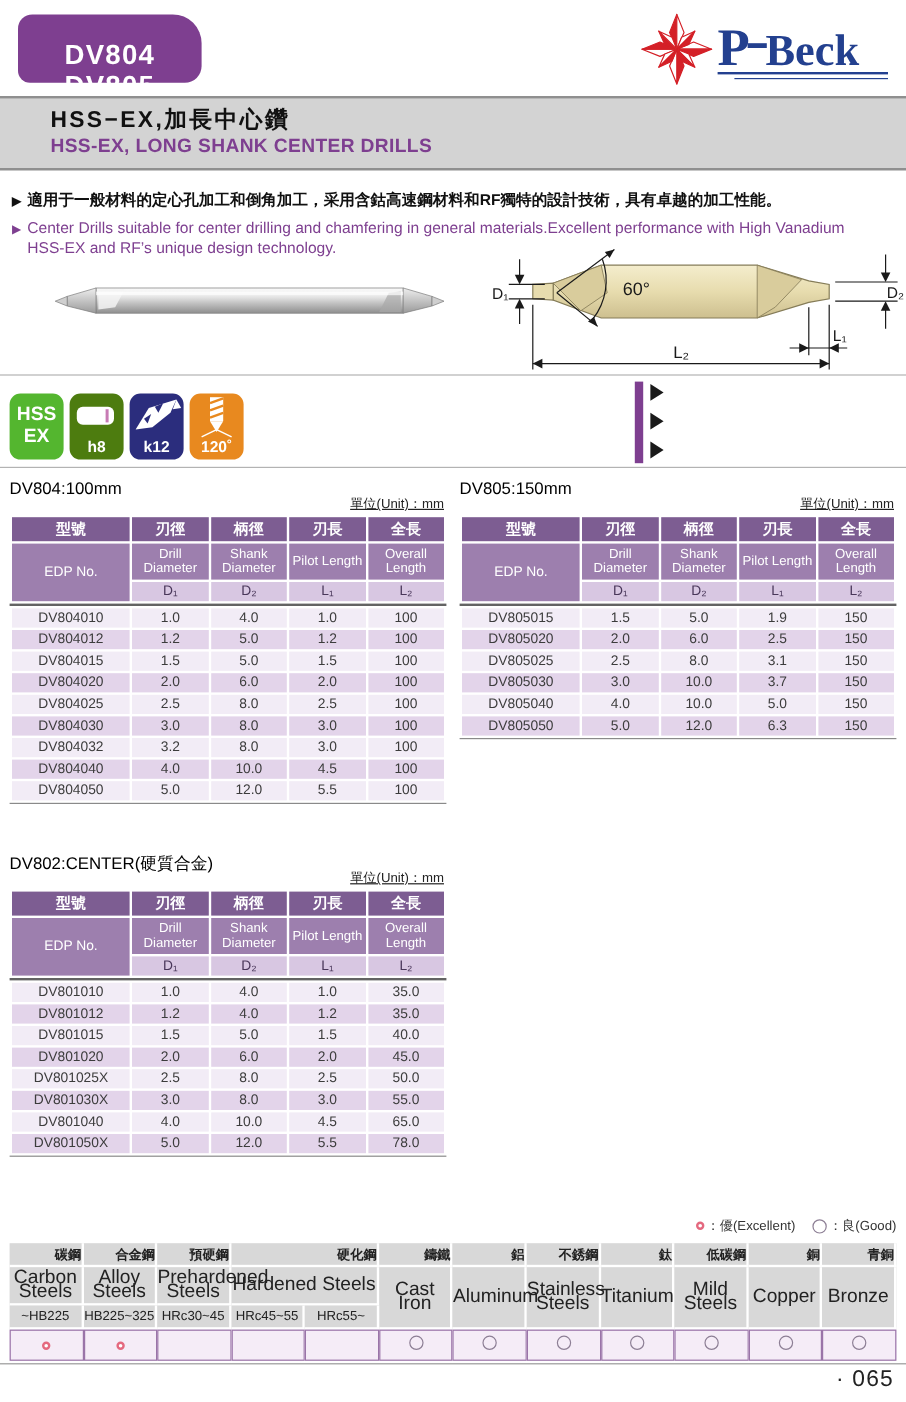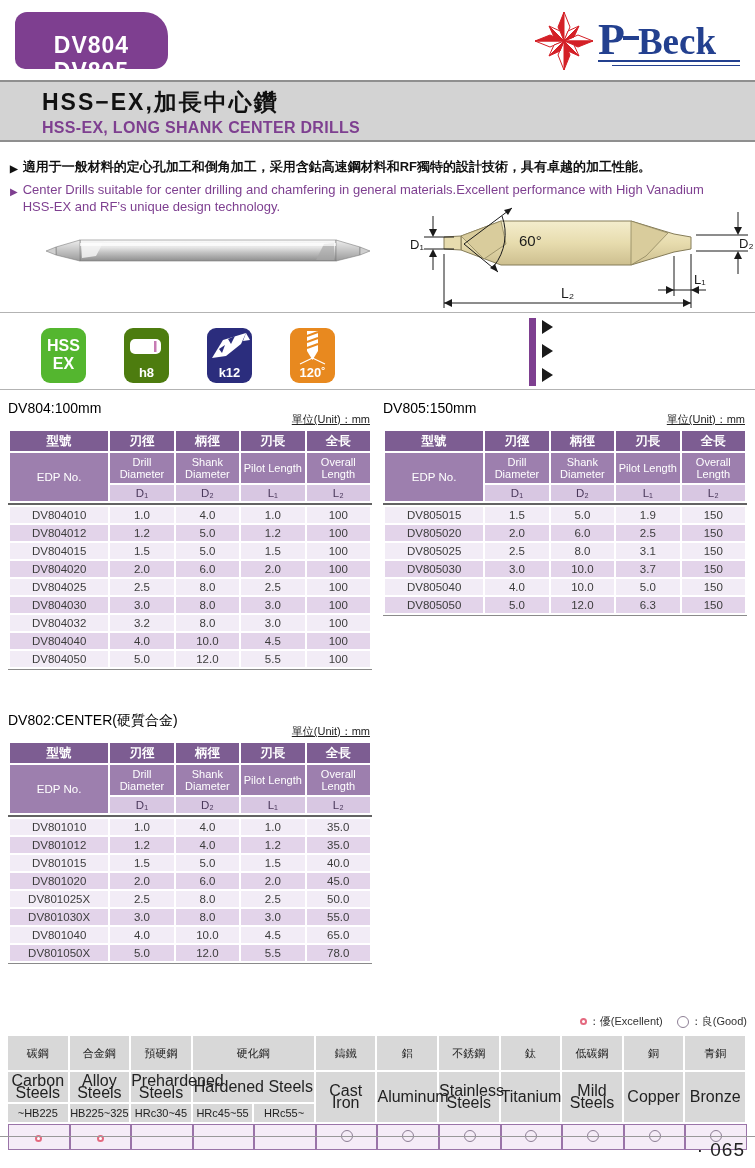--- a/index.html
+++ b/index.html
@@ -15,40 +15,40 @@
   .logo-text { position:absolute; left:66px; top:6px; color:#23408f; font-family:"Liberation Serif", serif; font-weight:bold; white-space:nowrap; }
   .logo-p { font-size:44px; }
   .logo-dash { display:inline-block; width:16px; height:4px; background:#23408f; vertical-align:14px; margin:0 0 0 -2px; }
   .logo-rest { font-size:37px; margin-left:-1px; }
   .logo-ul1 { position:absolute; left:66px; top:52px; width:142px; height:2px; background:#23408f; }
   .logo-ul2 { position:absolute; left:80px; top:57px; width:128px; height:1px; background:#23408f; }
 
   
   .banner { position:absolute; left:0; top:80px; width:755px; height:62px; background:#d3d3d3;
     border-top:2px solid #8f8f8f; border-bottom:2px solid #8f8f8f; padding:5px 0 0 42px; }
-  .banner-zh { font-size:23px; font-weight:bold; color:#111; letter-spacing:2px; }
+  .banner-zh { font-size:19px; font-weight:bold; color:#111; letter-spacing:2px; }
   .banner-en { font-size:16px; font-weight:bold; color:#7e3f90; letter-spacing:0.3px; margin-top:1px; }
 
   
   .bullets { position:absolute; left:10px; top:158px; width:738px; }
   .bullet { display:flex; font-size:13px; line-height:17px; margin-bottom:4px; }
   .bullet .mk { font-size:10px; margin:2px 5px 0 0; }
   .bullet-zh { color:#111; font-weight:bold; }
   .bullet-en { color:#7e3f90; }
   .bullet-en .btext { max-width:700px; }
 
   
   .photo { position:absolute; left:42px; top:216px; }
   .diagram { position:absolute; left:406px; top:204px; }
 
   .rule { position:absolute; left:0; width:755px; height:1px; background:#b3b3b3; }
 
   
   .icons { position:absolute; left:8px; top:328px; display:flex; gap:5px; }
-  .ic { width:45px; height:55px; border-radius:9px; position:relative; color:#fff; font-weight:bold; text-align:center;margin-left:33px; }
+  .ic { width:45px; height:55px; border-radius:9px; position:relative; color:#fff; font-weight:bold; text-align:center; }
   .ic-hss { background:#54b62f; font-size:16px; line-height:18px; padding-top:9px; }
   .ic-h8  { background:#4d7c0f; } .ic-k12 { background:#2b2d7d; } .ic-120 { background:#e8891f; }
   .ic .shape { position:absolute; left:0; top:0; }
   .ic .lbl { position:absolute; left:0; bottom:3px; width:100%; font-size:13px; }
   .pbar { position:absolute; left:529px; top:318px; width:7px; height:68px; background:#7e3f90; }
   .tri-col { position:absolute; left:542px; top:320px; }
   .tri { width:0; height:0; border-left:11px solid #1a1a1a; border-top:7px solid transparent; border-bottom:7px solid transparent; margin-bottom:10px; }
 
   
   .tsec { position:absolute; width:364px; }
@@ -69,21 +69,21 @@
 
   
   .mats { position:absolute; left:8px; top:1014px; width:739px; }
   .legend { position:absolute; right:0; top:0; font-size:11px; color:#333; display:flex; align-items:center; gap:14px; }
   .legend .li { display:flex; align-items:center; gap:2px; }
   .dot-exc { display:inline-block; width:7px; height:7px; border:2px solid #e4697f; border-radius:50%; background:#fff; }
   .dot-good { display:inline-block; width:12px; height:12px; border:1.5px solid #8d7f95; border-radius:50%; background:transparent; }
   table.mt { margin-top:22px; width:739px; table-layout:fixed; border-collapse:separate; border-spacing:0; }
   .mt td { text-align:center; vertical-align:middle; }
   .mt .h td { background:#d8d8d8; border-right:2px solid #fff; border-bottom:2px solid #fff; color:#222; }
-  .mt .h1 td { font-size:11px; font-weight:normal; height:36px; }
+  .mt .h1 td { font-size:11px; font-weight:bold; height:20px;text-align:right; }
   .mt .h2 td { font-size:16px; line-height:12px; height:32px; }
   .mt .h3 td { font-size:11px; height:20px; }
   .mt td.mat-val { height:26px; background:#f5ecf7; border:1px solid #9a74a8; }
   .bottom-rule { position:absolute; left:0; top:1136px; width:755px; height:1px; background:#999; }
   .pagenum { position:absolute; right:10px; top:1139px; font-size:19px; color:#222; letter-spacing:1px; }
 </style>
 </head>
 <body>
 
 <div class="page">

